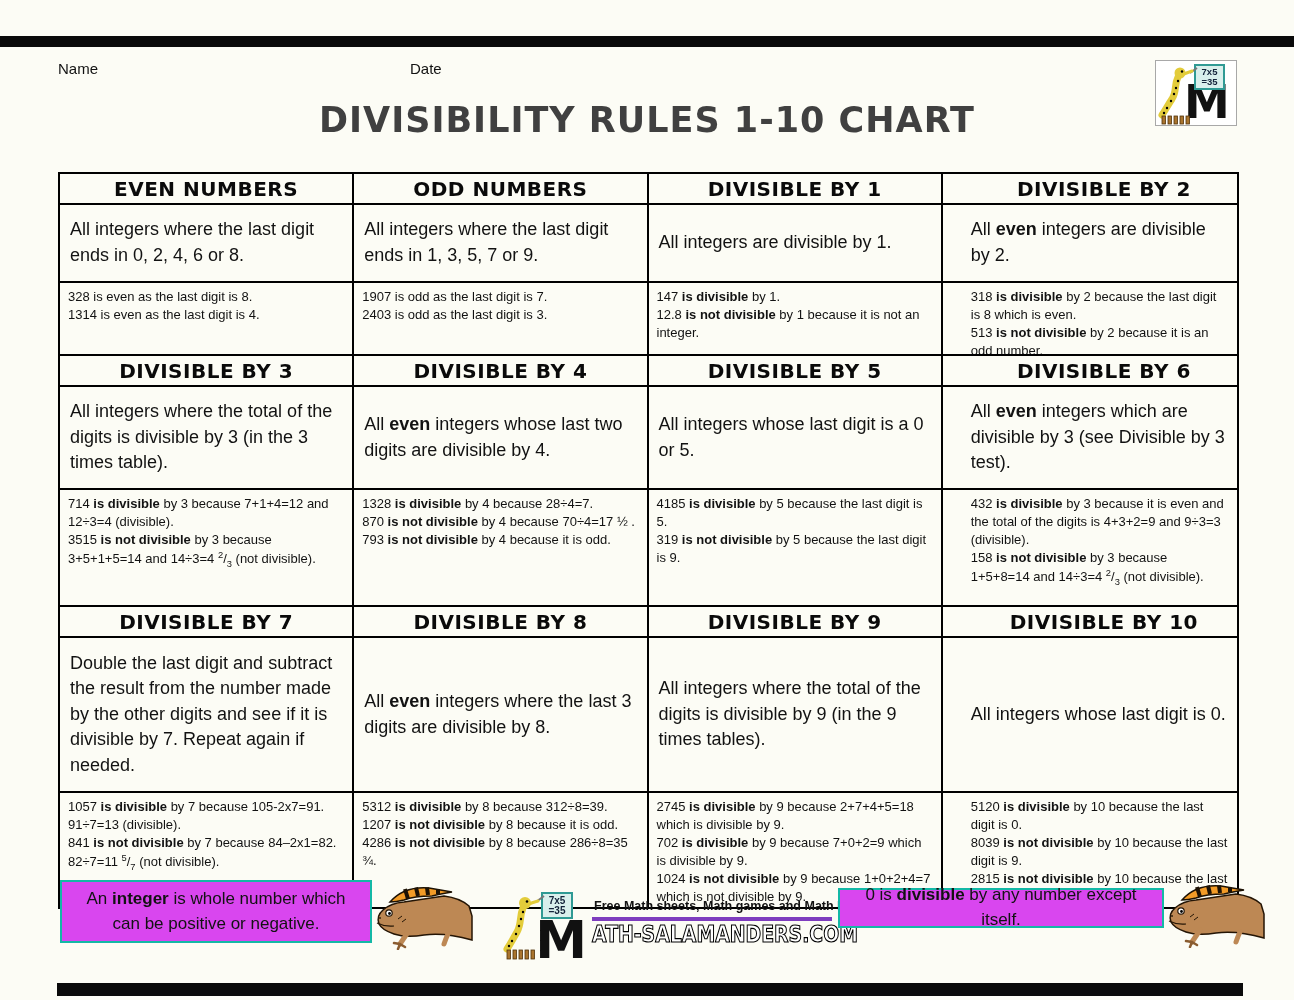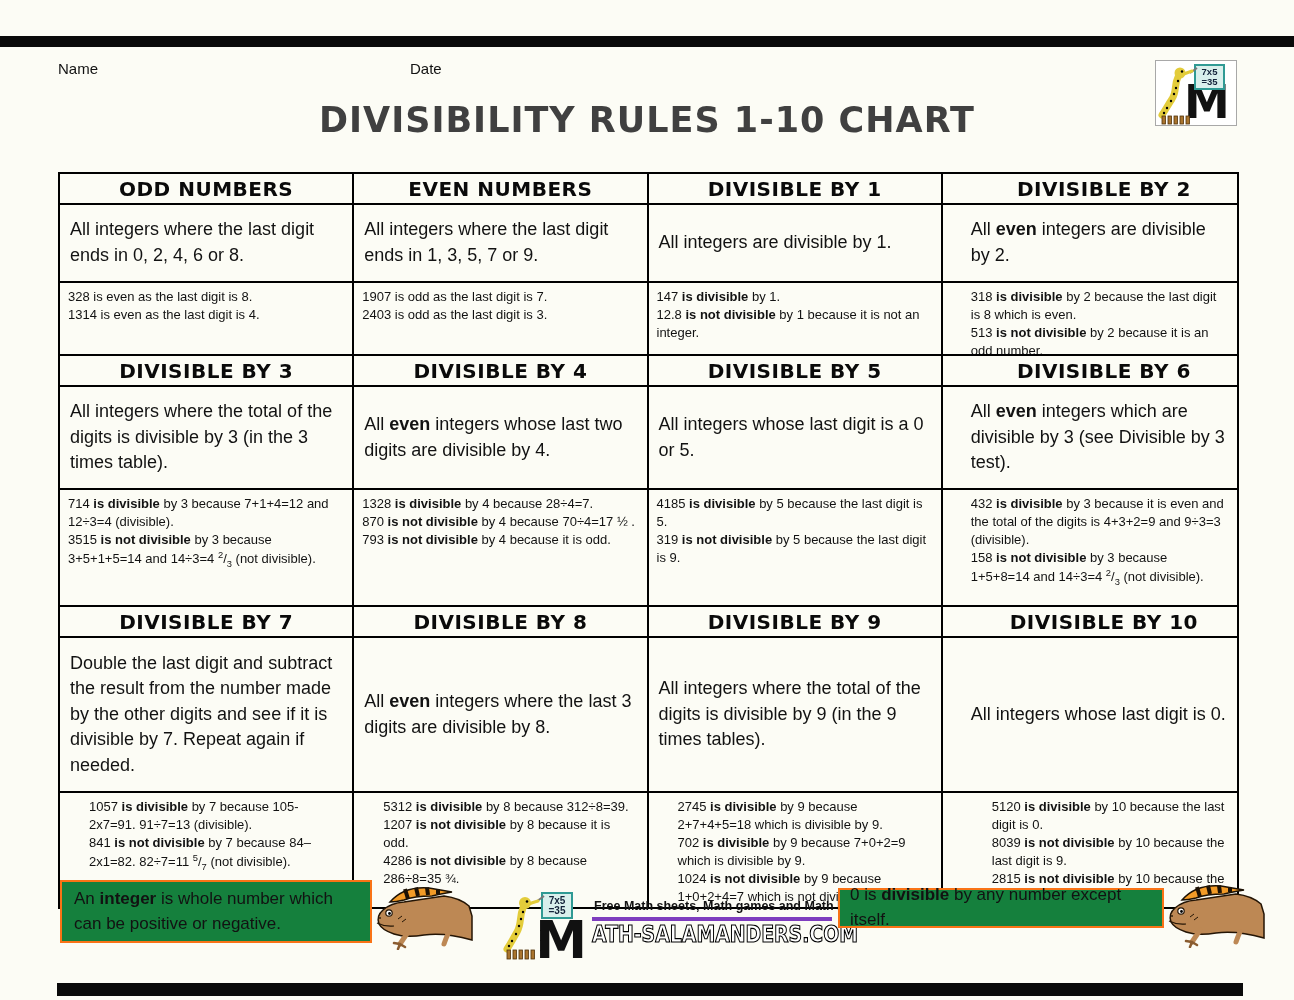--- a/index.html
+++ b/index.html
@@ -16,32 +16,32 @@
   .logo-box { position:absolute; left:1155px; top:60px; width:82px; height:66px; background:#ffffff; border:1px solid #a8a8a8; }
   .logo-box svg { display:block; width:100%; height:100%; }
 
   .page-title { position:absolute; left:0; top:100px; width:100%; text-align:center;
     font-family:"DejaVu Sans", sans-serif; font-weight:800; font-size:35px; letter-spacing:1px; color:#404040; }
 
   .chart-table { position:absolute; left:58px; top:172px; width:1181px;
     display:grid; grid-template-columns:repeat(4,1fr); border:2px solid #000; background:#fcfcf5; }
   .cell { border-right:2px solid #000; border-bottom:2px solid #000; overflow:hidden; }
   .chart-table > .cell:nth-child(4n) { border-right:none;padding-left:28px; }
-  .chart-table > .cell:nth-last-child(-n+4) { border-bottom:none;margin-left:21px; }
+  .chart-table > .cell:nth-last-child(-n+4) { border-bottom:none; }
 
   .hcell { display:flex; align-items:center; justify-content:center; height:31px;
     font-family:"DejaVu Sans", sans-serif; font-weight:800; font-size:20px; letter-spacing:0.5px; color:#0a0a0a; }
   .rcell { display:flex; align-items:center; padding:4px 10px; font-size:18px; line-height:1.42; }
   .ecell { padding:5px 8px; font-size:13px; line-height:1.38; }
   .r1 { height:78px; }  .e1 { height:73px; }
   .r2 { height:103px; } .e2 { height:117px; }
   .r3 { height:155px;align-items:center; } .e3 { height:114px; }
   sup,sub { font-size:0.72em; }
 
-  .note-box { position:absolute; border:2px solid #f97316; background:#15803d; display:flex; align-items:center; font-size:17px; line-height:1.45; }
+  .note-box { position:absolute; border:2px solid #14b8a6; background:#d946ef; display:flex; align-items:center; font-size:17px; line-height:1.45;text-align:center; }
   .note-left { left:60px; top:880px; width:312px; height:63px; padding:4px 12px; }
   .note-right { left:838px; top:888px; width:326px; height:40px; padding:2px 10px; justify-content:center; }
 
   .sala { position:absolute; }
   .sala-left  { left:374px; top:882px; width:100px; height:68px; }
   .sala-right { left:1166px; top:880px; width:100px; height:68px; }
   .sala svg { display:block; width:100%; height:100%; }
 
   .site-logo { position:absolute; left:500px; top:890px; width:345px; height:78px; }
   .mini-sala { position:absolute; left:0; top:0; width:92px; height:74px; }
@@ -87,22 +87,22 @@
           <rect x="24" y="55" width="3.5" height="8"></rect>
         <rect x="30" y="55" width="3.5" height="8"></rect>
       </g>
     </svg>
   </div>
 
   <div class="page-title">DIVISIBILITY RULES 1-10 CHART</div>
 
   <div class="chart-table">
 
+    <div class="cell hcell">EVEN NUMBERS</div>
     <div class="cell hcell">ODD NUMBERS</div>
-    <div class="cell hcell">EVEN NUMBERS</div>
     <div class="cell hcell">DIVISIBLE BY 1</div>
     <div class="cell hcell">DIVISIBLE BY 2</div>
 
     <div class="cell rcell r1">
         <span>All integers where the last digit ends in 0, 2, 4, 6 or 8.</span>
       </div>
     <div class="cell rcell r1">
         <span>All integers where the last digit ends in 1, 3, 5, 7 or 9.</span>
       </div>
     <div class="cell rcell r1">

